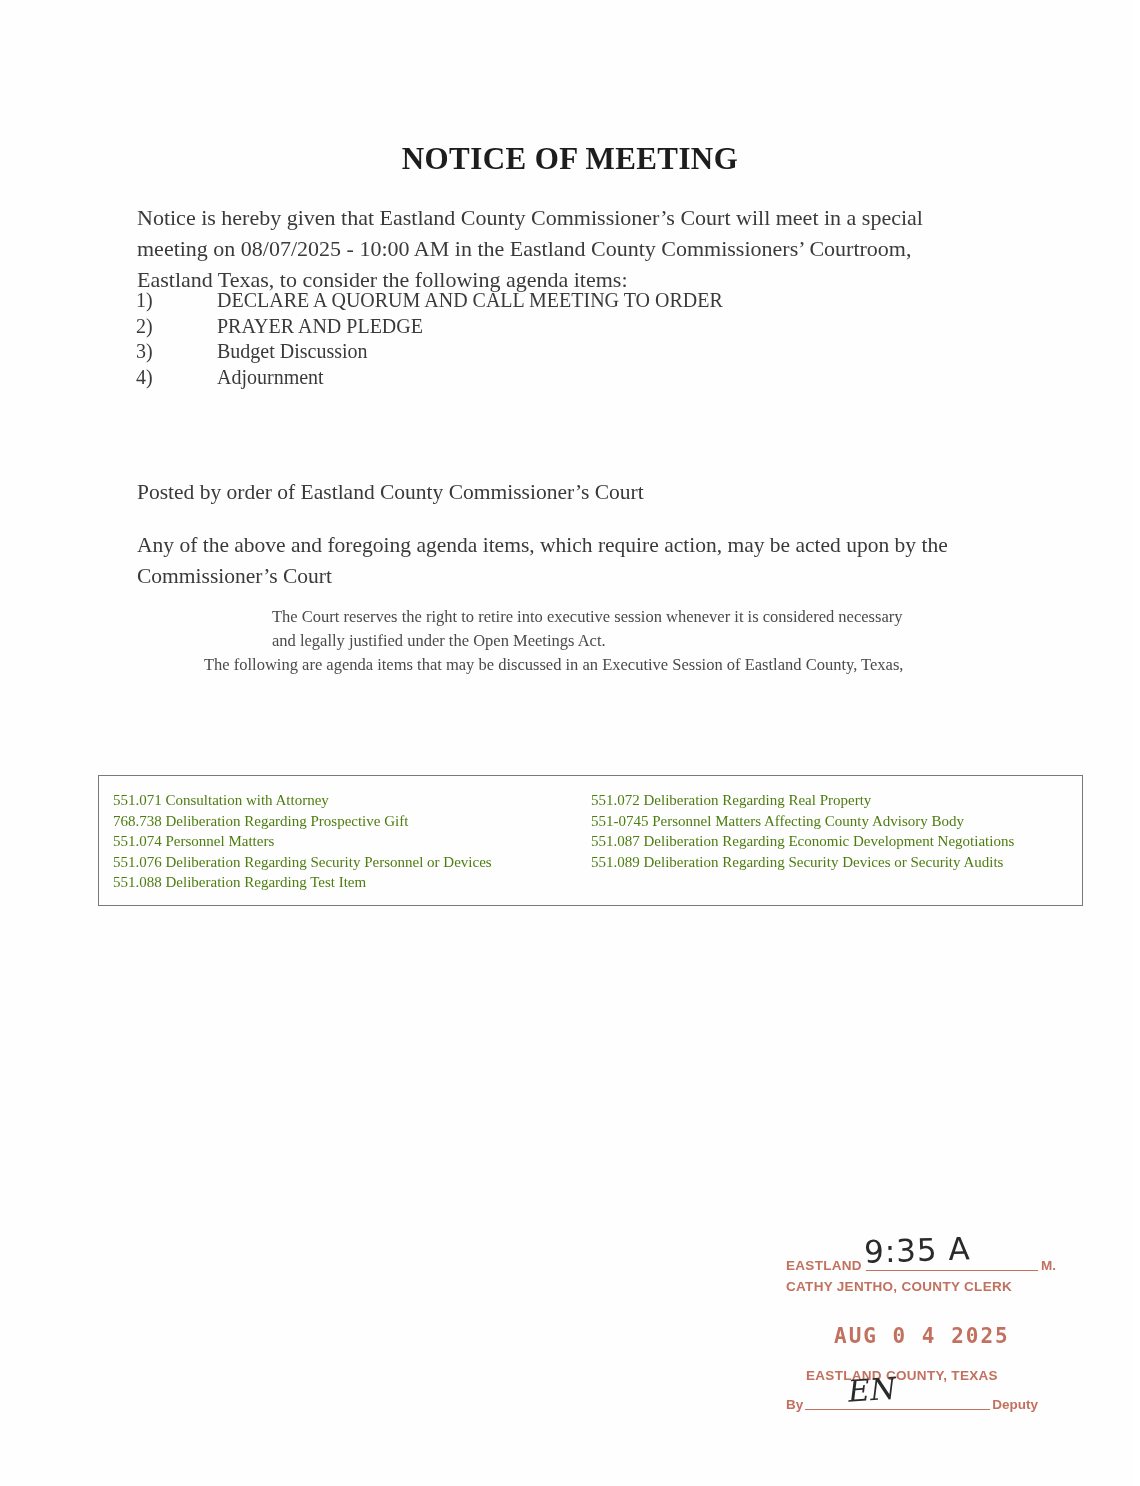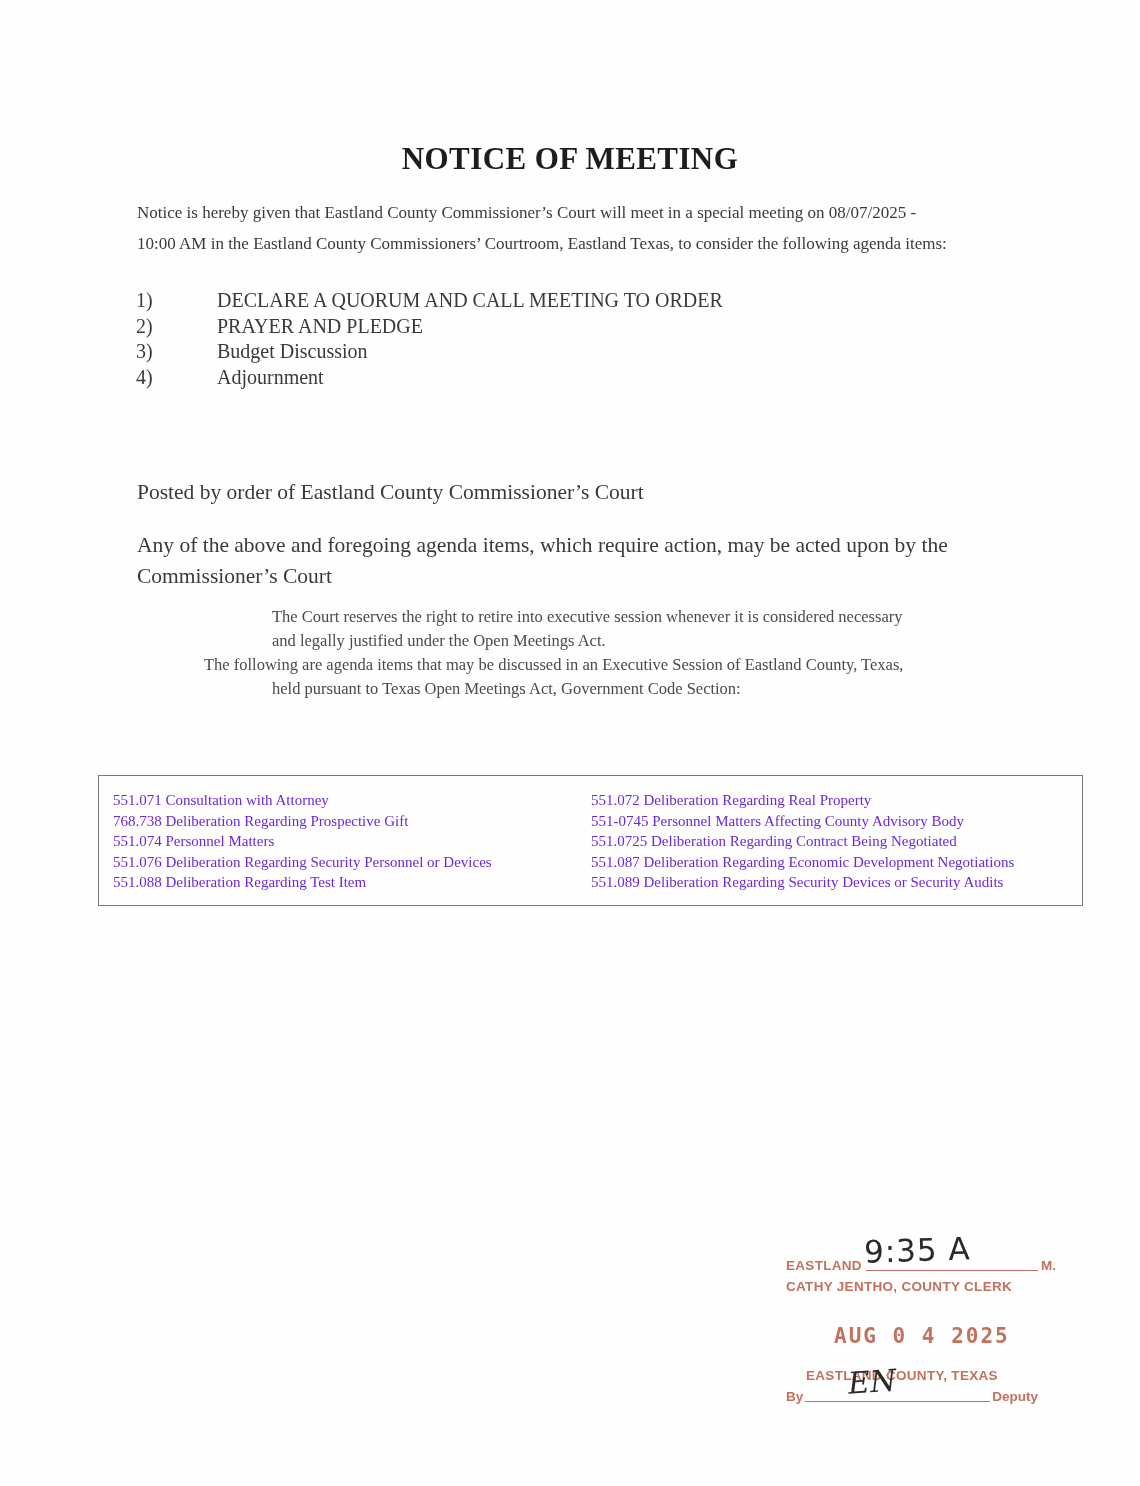--- a/index.html
+++ b/index.html
@@ -31,21 +31,21 @@
     letter-spacing: 0.4px;
     color: #1d1d1d;
   }
 
   
   .intro {
     position: absolute;
     left: 137px;
     top: 180px;
     width: 820px;
-    font-size: 17px;
+    font-size: 22px;
     line-height: 31px;
     color: #3a3a3a;
   }
 
   
   .agenda {
     position: absolute;
     left: 136px;
     top: 288px;
     width: 760px;
@@ -122,21 +122,21 @@
   .code-col-left {
     width: 478px;
     flex: 0 0 478px;
   }
   .code-col-right {
     flex: 1 1 auto;
   }
   .code-item {
     font-size: 15px;
     line-height: 20.5px;
-    color: #6d28d9;
+    color: #4d7c0f;
     white-space: nowrap;
   }
 
   
   .stamp {
     position: absolute;
     left: 786px;
     top: 1248px;
     width: 270px;
     color: #c2715f;
@@ -199,21 +199,21 @@
     top: 120px;
     font-size: 13.5px;
     font-weight: bold;
     letter-spacing: 0.3px;
     color: #c2715f;
     white-space: nowrap;
   }
   .stamp-by-row {
     position: absolute;
     left: 0;
-    top: 134px;
+    top: 142px;
     width: 252px;
     display: flex;
     align-items: flex-end;
     height: 22px;
   }
   .stamp-by-label,
   .stamp-deputy-label {
     font-size: 13.5px;
     font-weight: bold;
     color: #c2715f;
@@ -265,36 +265,34 @@
   </div>
 
   <p class="posted-line">Posted by order of Eastland County Commissioner’s Court</p>
 
   <p class="action-para">Any of the above and foregoing agenda items, which require action, may be acted upon by the Commissioner’s Court</p>
 
   <div class="exec-block">
     <div class="exec-line indent">The Court reserves the right to retire into executive session whenever it is considered necessary</div>
     <div class="exec-line indent">and legally justified under the Open Meetings Act.</div>
     <div class="exec-line">The following are agenda items that may be discussed in an Executive Session of Eastland County, Texas,</div>
-    <div class="exec-line indent">held pursuant to Texas Open Meetings Act, Government Code Section:</div>
   </div>
 
   <div class="code-box">
     <div class="code-cols">
       <div class="code-col-left">
         <div class="code-item">551.071 Consultation with Attorney</div>
         <div class="code-item">768.738 Deliberation Regarding Prospective Gift</div>
         <div class="code-item">551.074 Personnel Matters</div>
         <div class="code-item">551.076 Deliberation Regarding Security Personnel or Devices</div>
         <div class="code-item">551.088 Deliberation Regarding Test Item</div>
       </div>
       <div class="code-col-right">
         <div class="code-item">551.072 Deliberation Regarding Real Property</div>
         <div class="code-item">551-0745 Personnel Matters Affecting County Advisory Body</div>
-        <div class="code-item">551.0725 Deliberation Regarding Contract Being Negotiated</div>
         <div class="code-item">551.087 Deliberation Regarding Economic Development Negotiations</div>
         <div class="code-item">551.089 Deliberation Regarding Security Devices or Security Audits</div>
       </div>
     </div>
   </div>
 
   <div class="stamp">
 
     <div class="stamp-received-row">
       <span class="stamp-received-label">EASTLAND</span>

